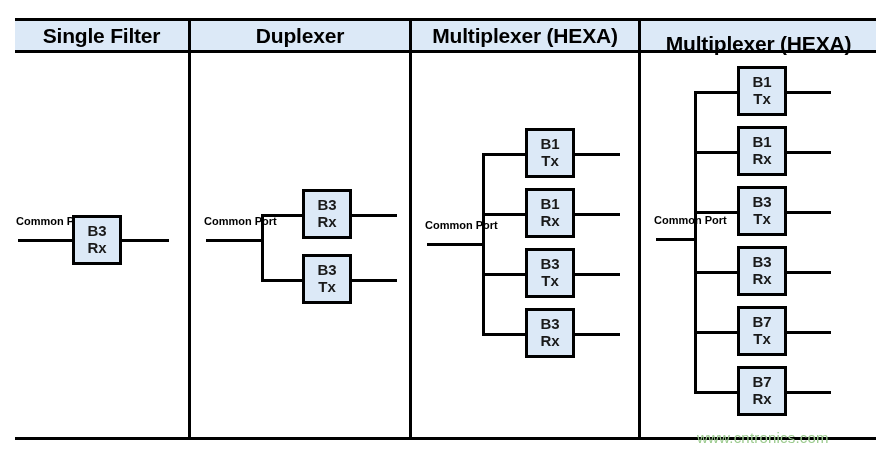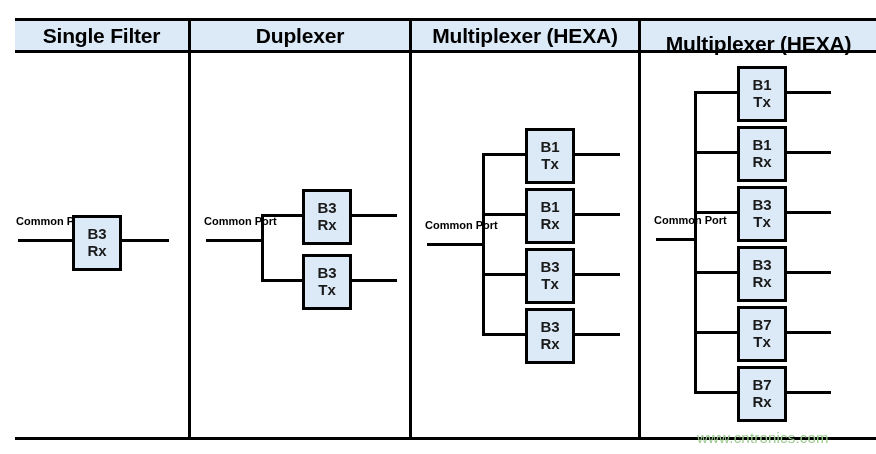--- a/index.html
+++ b/index.html
@@ -67,21 +67,21 @@
 
   
   .col {
     position: absolute;
     top: 53px;
     height: 384px;
   }
   .filter-box {
     position: absolute;
     width: 50px;
-    height: 56px;
+    height: 50px;
     background: #dce9f7;
     border: 3px solid #000000;
     box-sizing: border-box;
     display: flex;
     flex-direction: column;
     align-items: center;
     justify-content: center;
     font-size: 15px;
     font-weight: bold;
     color: #1a1a1a;

